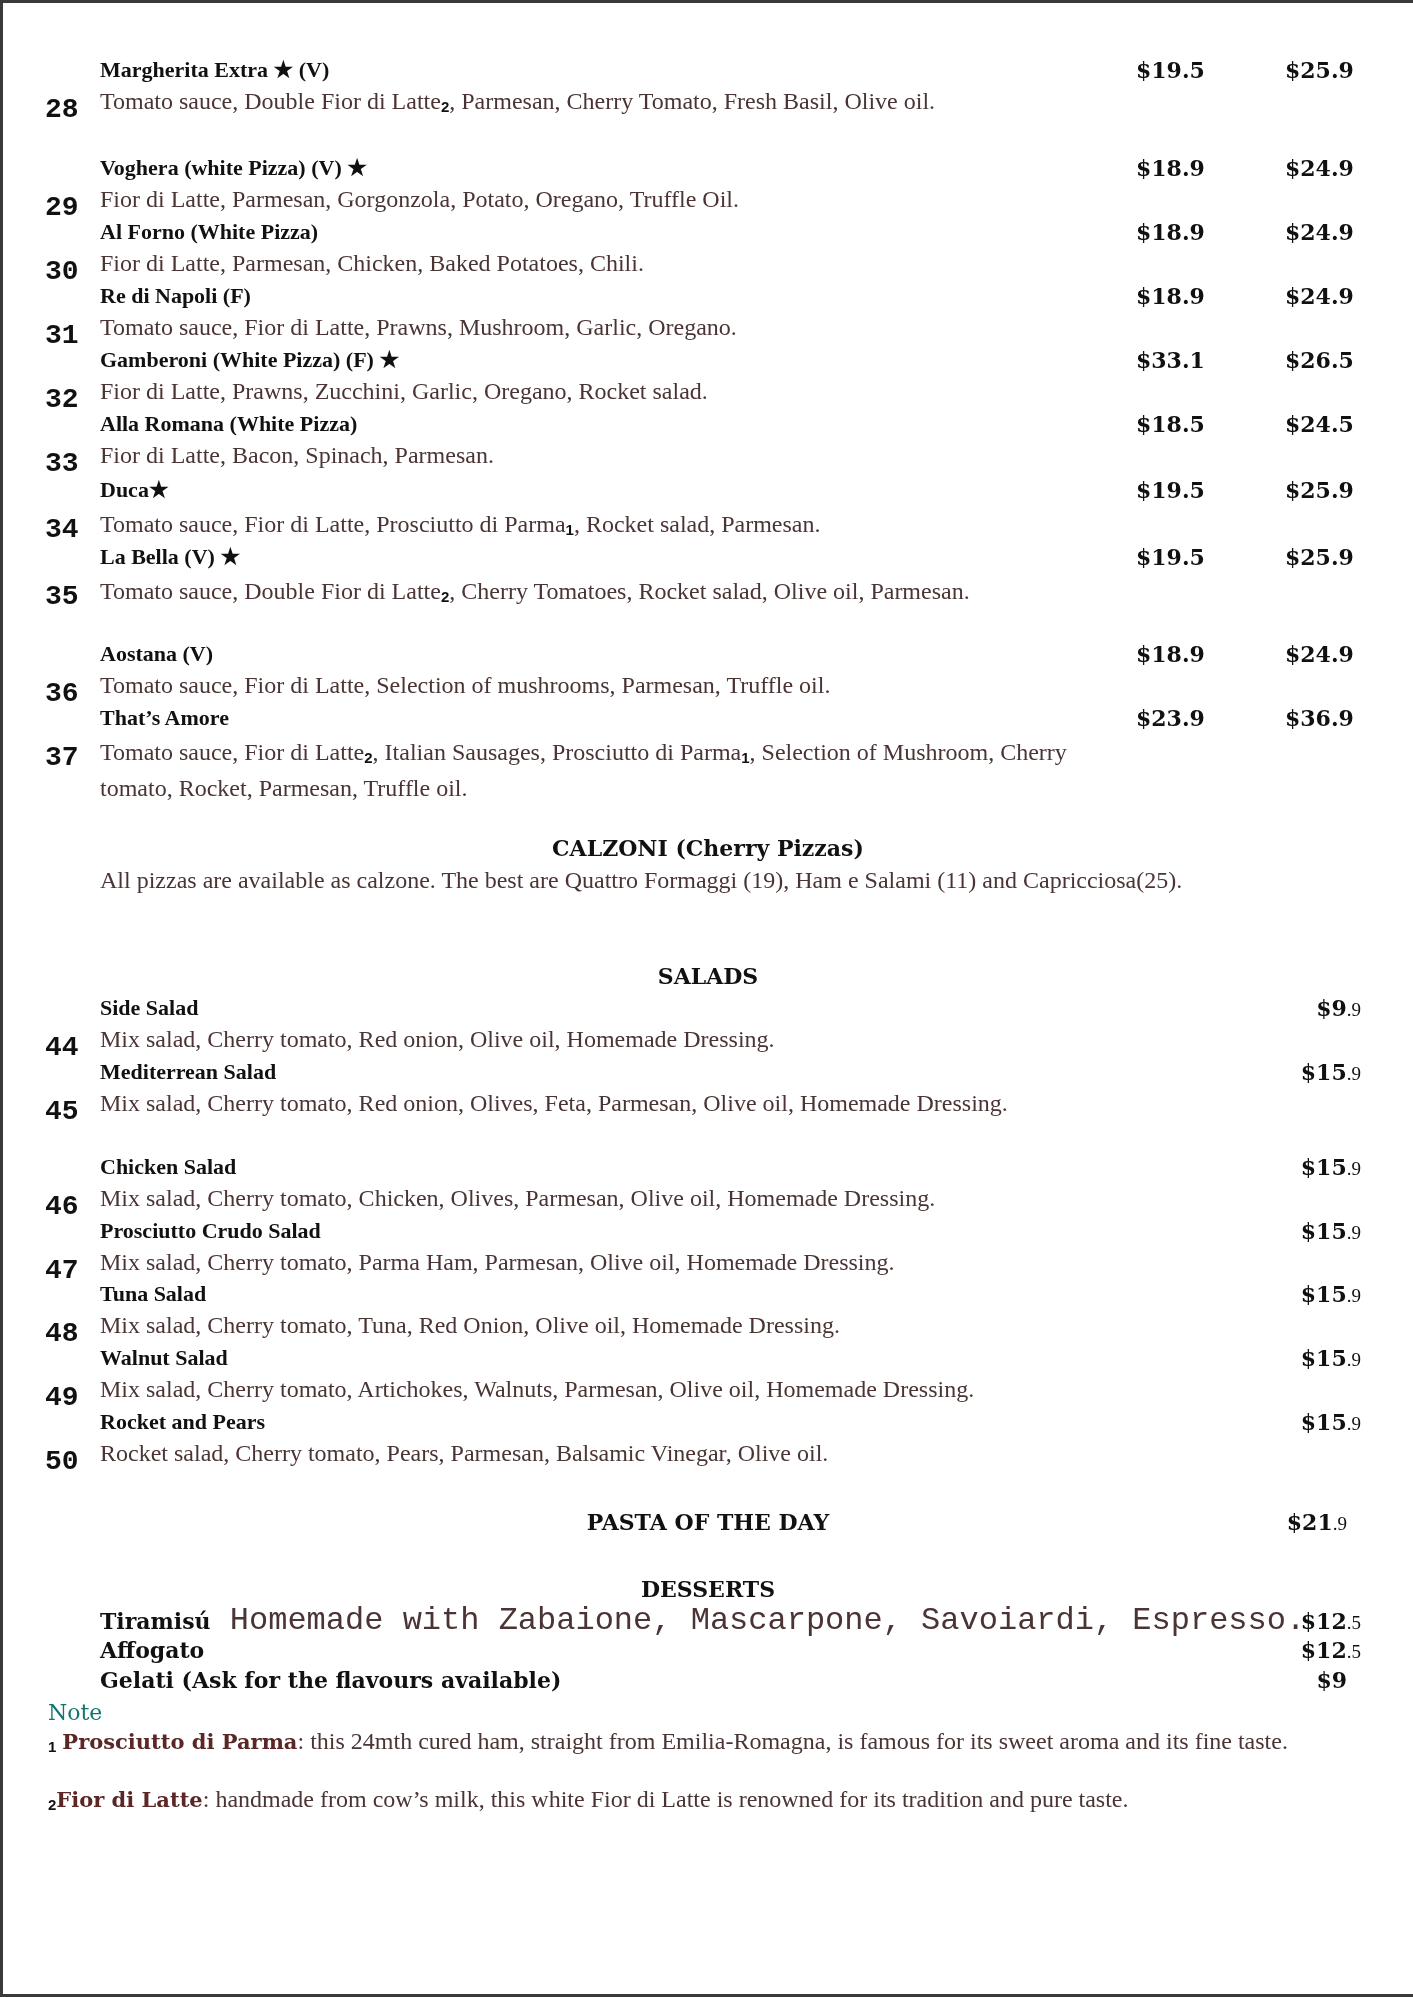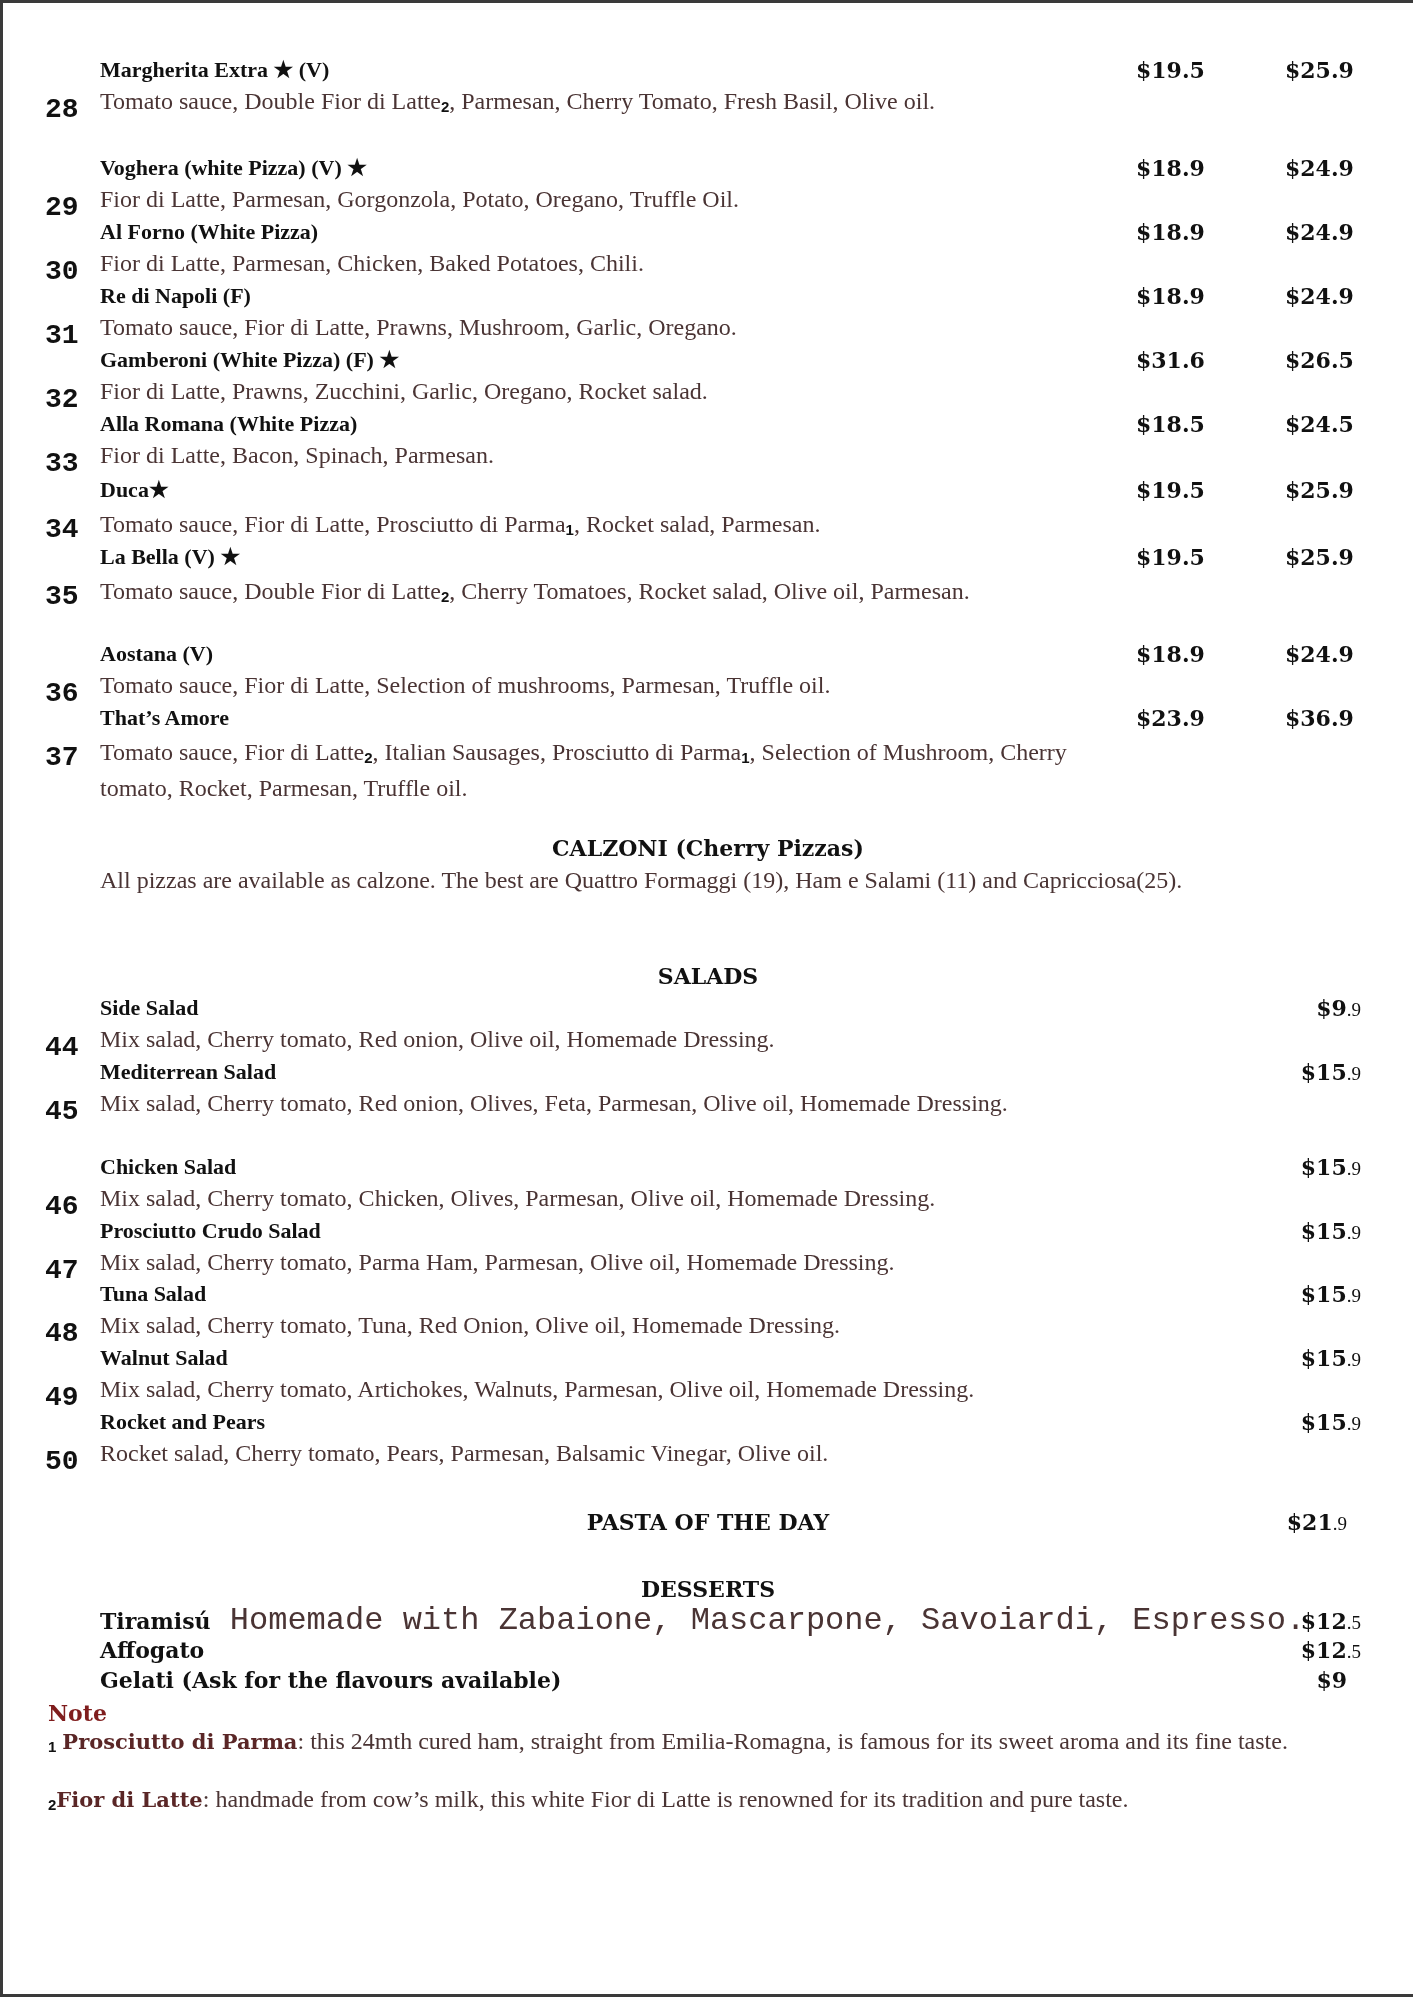--- a/index.html
+++ b/index.html
@@ -56,21 +56,21 @@
     position: absolute; left: 97px; width: 1240px;
     font-family: "Liberation Serif", serif; font-size: 24px; color: #4a3434; line-height: 31px;
   }
 
   .dessert { position: absolute; left: 97px; width: 1300px; line-height: 30px; white-space: nowrap; }
   .dessert .dname { font-family: "DejaVu Serif", serif; font-weight: bold; font-size: 22px; color: #111; }
   .dessert .ddesc { font-family: Liberation Mono, monospace; font-size: 32px; color: #4a3434; }
 
   .note-title {
     position: absolute; left: 45px; top: 1695px;
-    font-family: "DejaVu Serif", serif; font-weight: bold; font-size: 22px; color: #7f1d1d; line-height: 30px;
+    font-family: "DejaVu Serif", serif; font-weight: normal; font-size: 22px; color: #0f766e; line-height: 30px;
   }
   .note {
     position: absolute; left: 45px; width: 1290px;
     font-family: "Liberation Serif", serif; font-size: 24px; color: #4a3434; line-height: 29px;
   }
   .note .nterm { font-family: "DejaVu Serif", serif; font-weight: bold; font-size: 21px; color: #5a2626; }
 </style>
 </head>
 <body>
 
@@ -104,21 +104,21 @@
     <span class="num">31</span>
     <span class="name">Re di Napoli (F)</span>
     <span class="price p1">$18.9</span>
     <span class="price p2">$24.9</span>
     <div class="desc">Tomato sauce, Fior di Latte, Prawns, Mushroom, Garlic, Oregano.</div>
   </div>
 
   <div class="item" style="top:342px">
     <span class="num">32</span>
     <span class="name">Gamberoni (White Pizza) (F) ★</span>
-    <span class="price p1">$31.6</span>
+    <span class="price p1">$33.1</span>
     <span class="price p2">$26.5</span>
     <div class="desc">Fior di Latte, Prawns, Zucchini, Garlic, Oregano, Rocket salad.</div>
   </div>
 
   <div class="item" style="top:406px">
     <span class="num">33</span>
     <span class="name">Alla Romana (White Pizza)</span>
     <span class="price p1">$18.5</span>
     <span class="price p2">$24.5</span>
     <div class="desc">Fior di Latte, Bacon, Spinach, Parmesan.</div>

